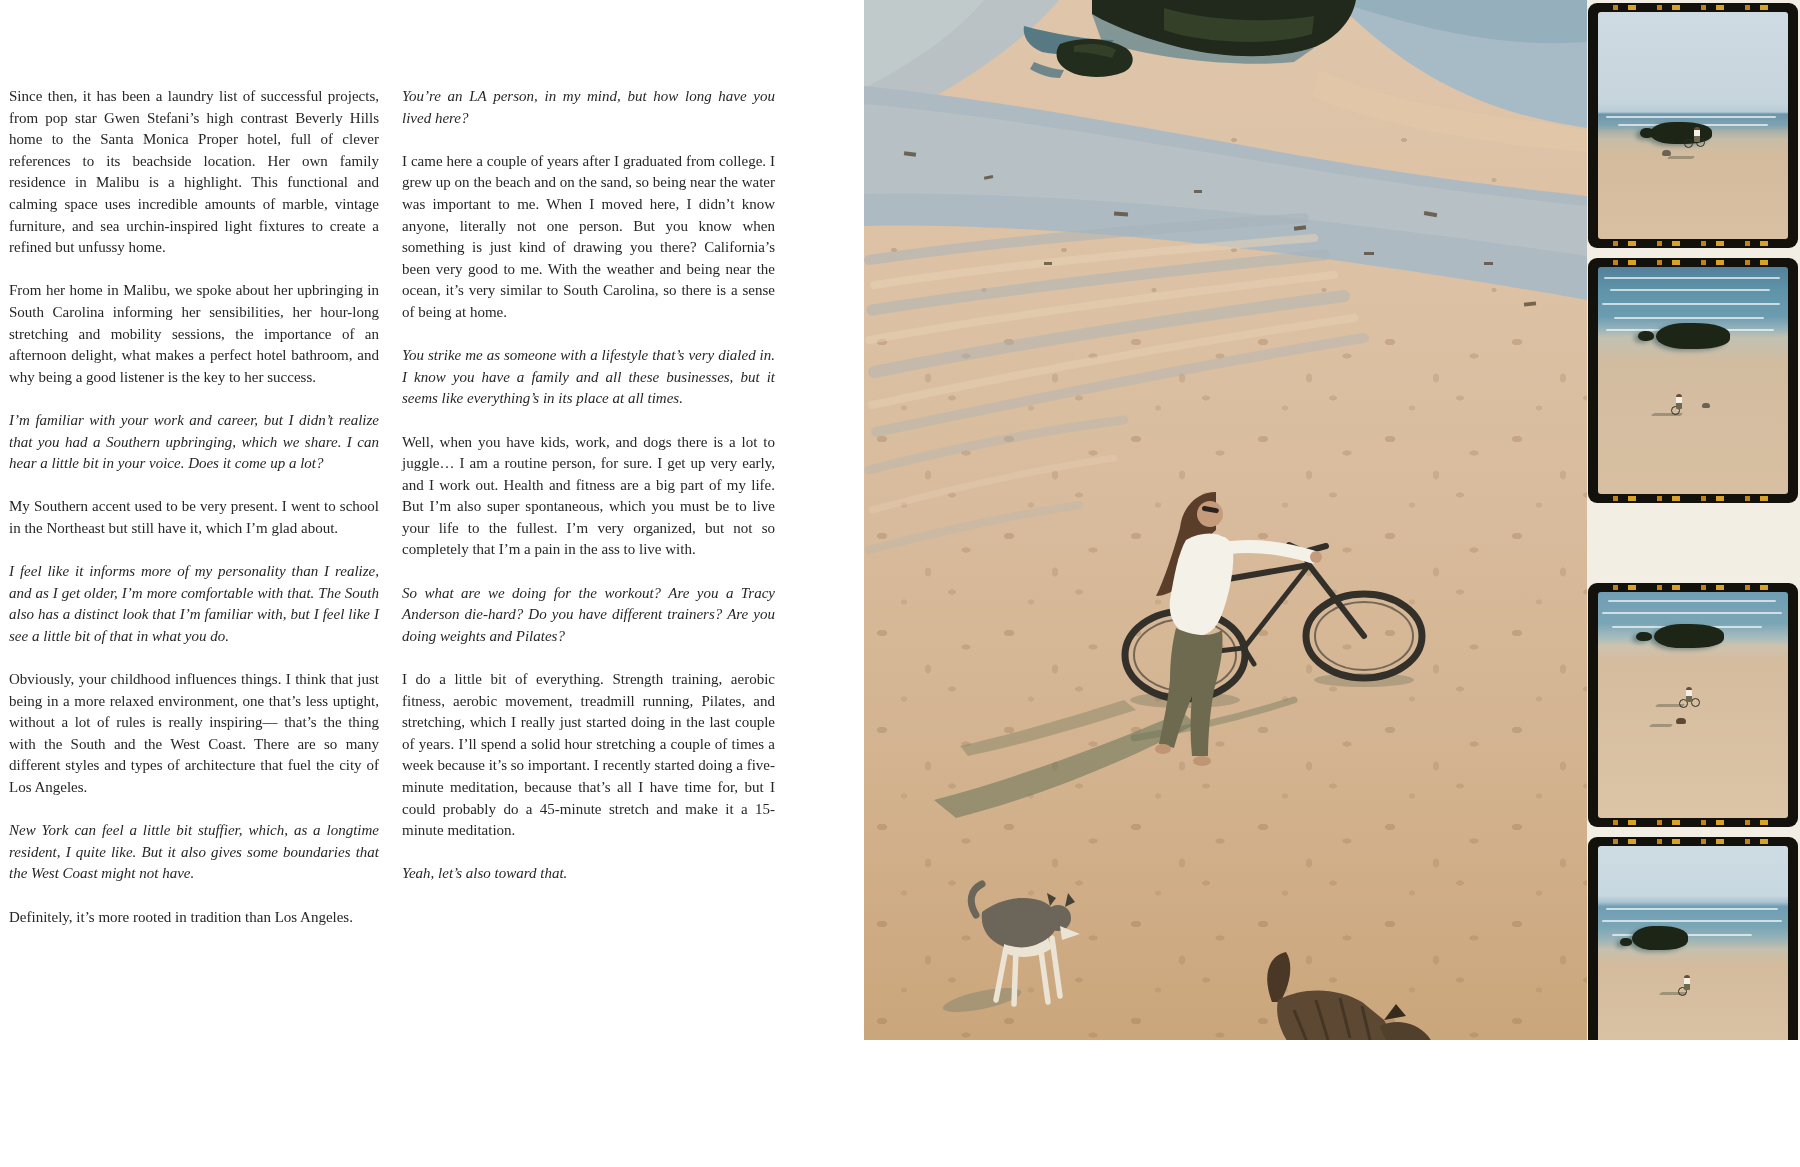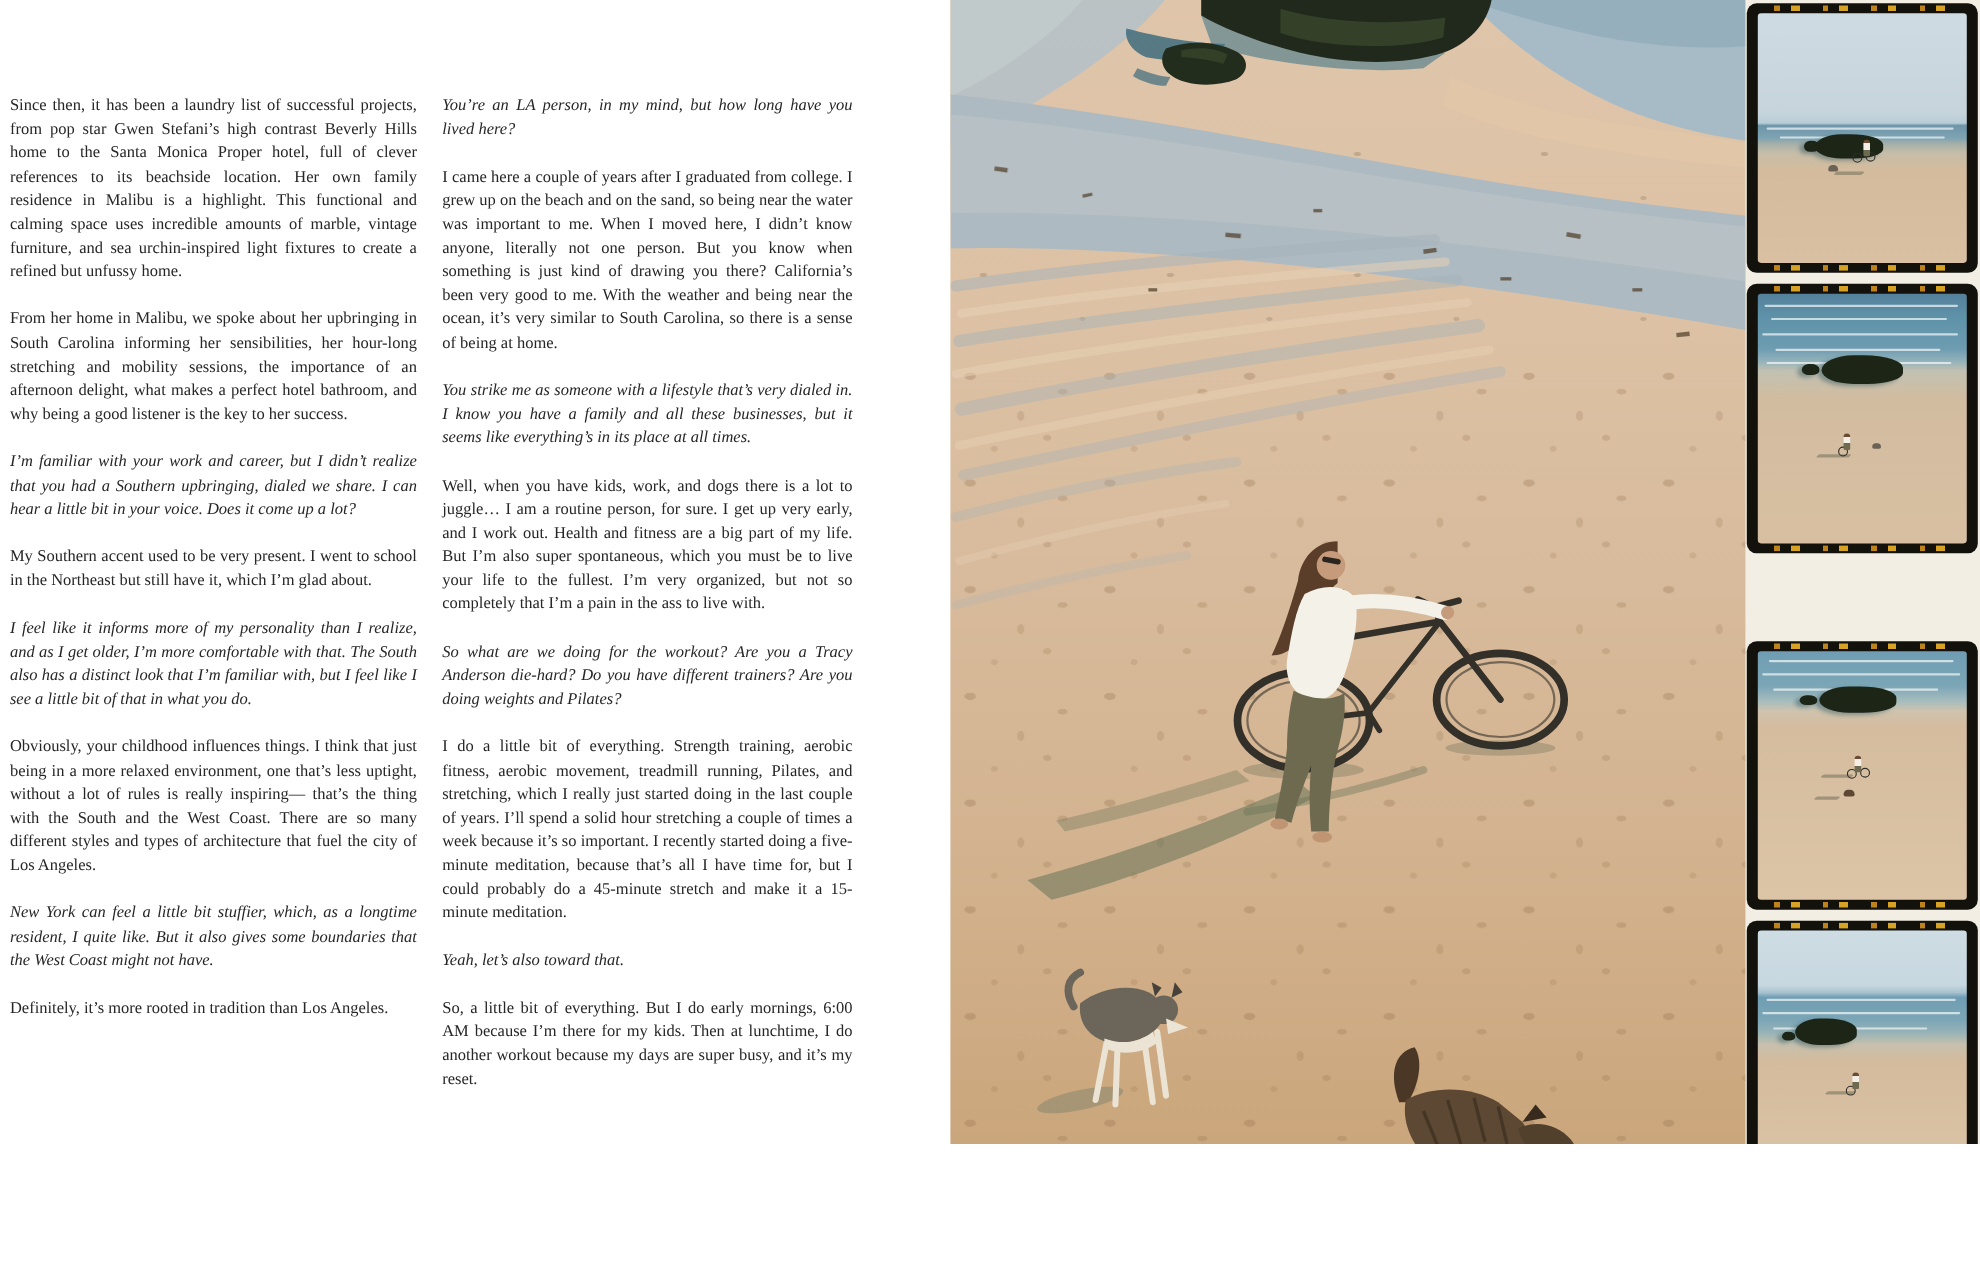--- a/index.html
+++ b/index.html
@@ -57,37 +57,36 @@
   .tshadow{position:absolute;background:rgba(90,95,75,.45);transform:skewX(-40deg);border-radius:2px;}
 </style>
 </head>
 <body>
 
 <div class="page">
 
   <div class="col col1">
     <p class="roman">Since then, it has been a laundry list of successful projects, from pop star Gwen Stefani’s high contrast Beverly Hills home to the Santa Monica Proper hotel, full of clever references to its beachside location. Her own family residence in Malibu is a highlight. This functional and calming space uses incredible amounts of marble, vintage furniture, and sea urchin-inspired light fixtures to create a refined but unfussy home.</p>
     <p class="roman">From her home in Malibu, we spoke about her upbringing in South Carolina informing her sensibilities, her hour-long stretching and mobility sessions, the importance of an afternoon delight, what makes a perfect hotel bathroom, and why being a good listener is the key to her success.</p>
-    <p class="italic">I’m familiar with your work and career, but I didn’t realize that you had a Southern upbringing, dialed we share. I can hear a little bit in your voice. Does it come up a lot?</p>
+    <p class="italic">I’m familiar with your work and career, but I didn’t realize that you had a Southern upbringing, which we share. I can hear a little bit in your voice. Does it come up a lot?</p>
     <p class="roman">My Southern accent used to be very present. I went to school in the Northeast but still have it, which I’m glad about.</p>
     <p class="italic">I feel like it informs more of my personality than I realize, and as I get older, I’m more comfortable with that. The South also has a distinct look that I’m familiar with, but I feel like I see a little bit of that in what you do.</p>
     <p class="roman">Obviously, your childhood influences things. I think that just being in a more relaxed environment, one that’s less uptight, without a lot of rules is really inspiring— that’s the thing with the South and the West Coast. There are so many different styles and types of architecture that fuel the city of Los Angeles.</p>
     <p class="italic">New York can feel a little bit stuffier, which, as a longtime resident, I quite like. But it also gives some boundaries that the West Coast might not have.</p>
     <p class="roman">Definitely, it’s more rooted in tradition than Los Angeles.</p>
   </div>
 
   <div class="col col2">
     <p class="italic">You’re an LA person, in my mind, but how long have you lived here?</p>
     <p class="roman">I came here a couple of years after I graduated from college. I grew up on the beach and on the sand, so being near the water was important to me. When I moved here, I didn’t know anyone, literally not one person. But you know when something is just kind of drawing you there? California’s been very good to me. With the weather and being near the ocean, it’s very similar to South Carolina, so there is a sense of being at home.</p>
     <p class="italic">You strike me as someone with a lifestyle that’s very dialed in. I know you have a family and all these businesses, but it seems like everything’s in its place at all times.</p>
     <p class="roman">Well, when you have kids, work, and dogs there is a lot to juggle… I am a routine person, for sure. I get up very early, and I work out. Health and fitness are a big part of my life. But I’m also super spontaneous, which you must be to live your life to the fullest. I’m very organized, but not so completely that I’m a pain in the ass to live with.</p>
     <p class="italic">So what are we doing for the workout? Are you a Tracy Anderson die-hard? Do you have different trainers? Are you doing weights and Pilates?</p>
     <p class="roman">I do a little bit of everything. Strength training, aerobic fitness, aerobic movement, treadmill running, Pilates, and stretching, which I really just started doing in the last couple of years. I’ll spend a solid hour stretching a couple of times a week because it’s so important. I recently started doing a five-minute meditation, because that’s all I have time for, but I could probably do a 45-minute stretch and make it a 15-minute meditation.</p>
     <p class="italic">Yeah, let’s also toward that.</p>
-    <p class="roman">So, a little bit of everything. But I do early mornings, 6:00 AM because I’m there for my kids. Then at lunchtime, I do another workout because my days are super busy, and it’s my reset.</p>
   </div>
 
   <div class="page-number">72</div>
 
   <div class="main-photo">
     <div class="speckles2"></div>
     <div class="speckles"></div>
     <svg viewBox="0 0 723 1167" width="723" height="1167">
 
       <g>

